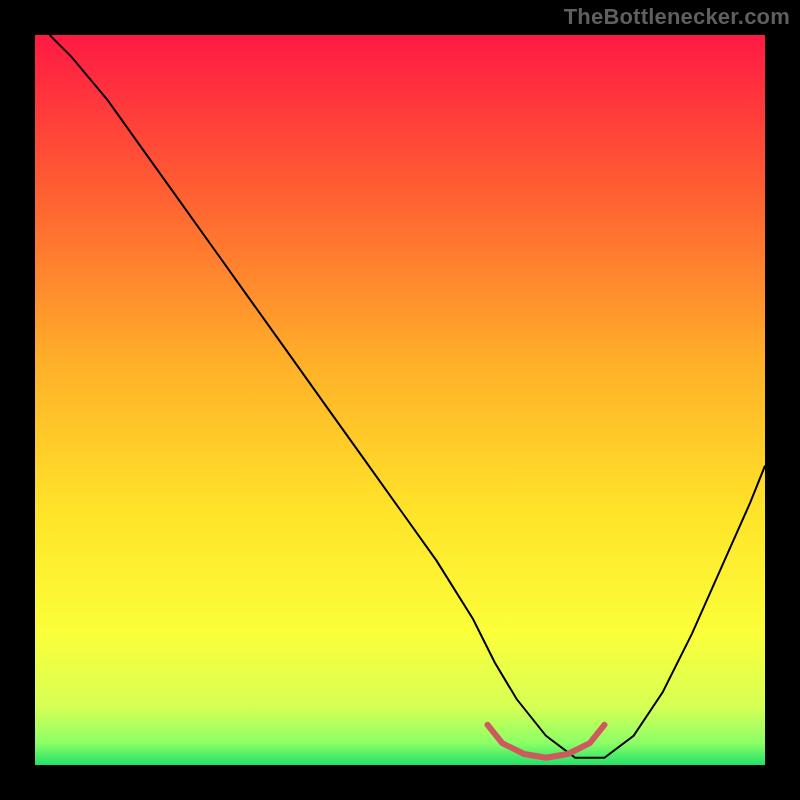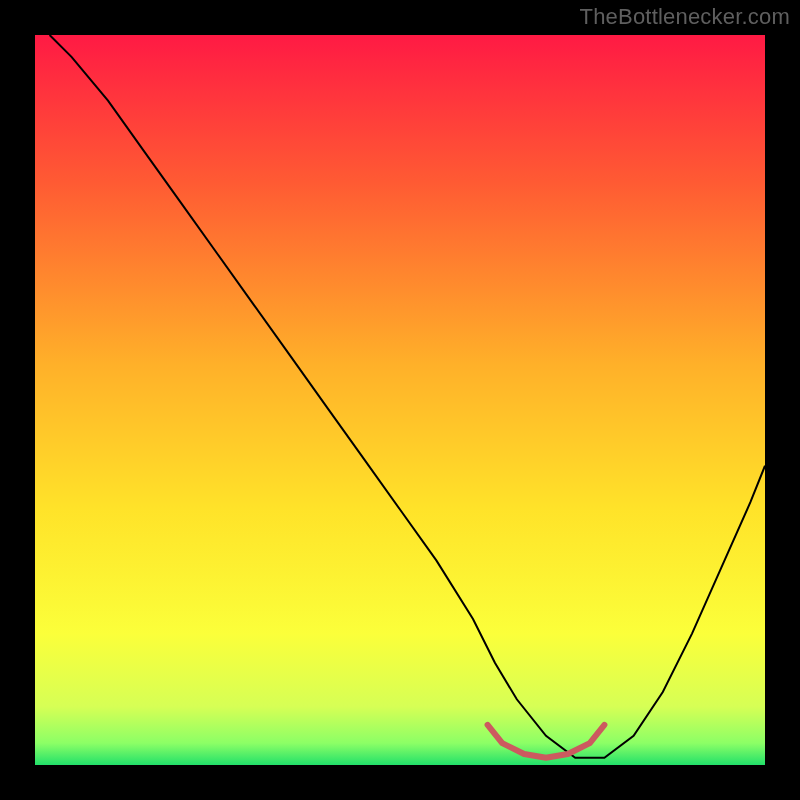--- a/index.html
+++ b/index.html
@@ -18,21 +18,21 @@
     width: 800px;
     height: 800px;
     background: #000;
   }
   .watermark {
     position: absolute;
     top: 4px;
     right: 10px;
     color: #5f5f5f;
     font-size: 22px;
-    font-weight: 400;
+    font-weight: 700;
     letter-spacing: 0.2px;
   }
   .plot {
     position: absolute;
     left: 35px;
     top: 35px;
     width: 730px;
     height: 730px;
   }
   .plot svg {

